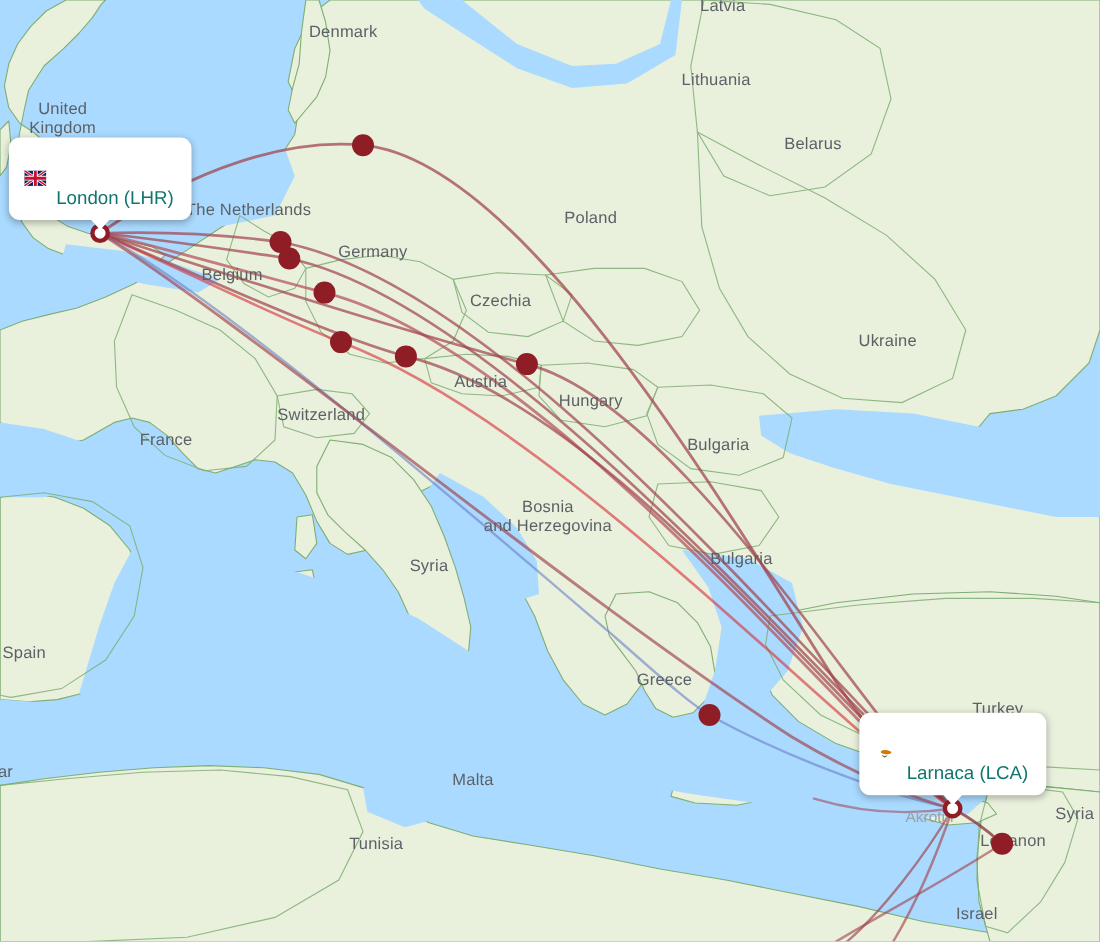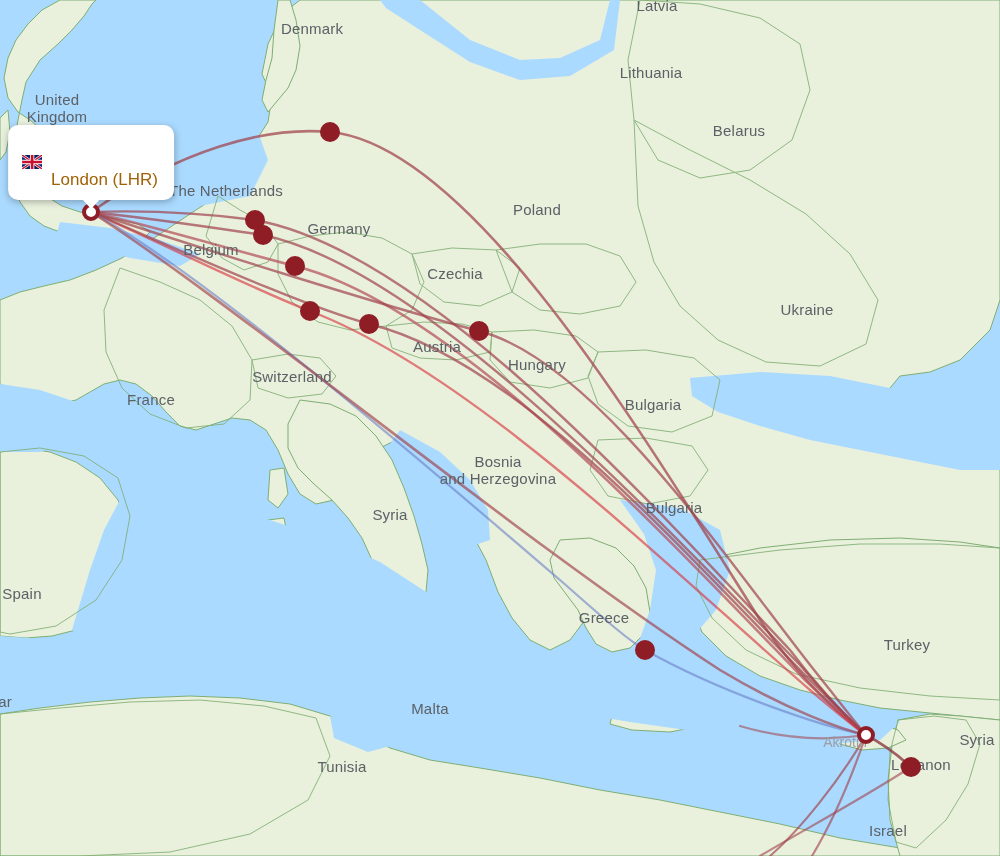--- a/index.html
+++ b/index.html
@@ -76,21 +76,21 @@
     left: 50%;
     bottom: -9px;
     margin-left: -9px;
     width: 0; height: 0;
     border-left: 9px solid transparent;
     border-right: 9px solid transparent;
     border-top: 10px solid #ffffff;
   }
   .tooltip-text {
     font-size: 17px;
-    color: #a16207;
+    color: #0f766e;
     font-family: "Liberation Sans", sans-serif;
     margin-top: 36px;
   }
   .flag { width: 20px; height: 14px; display: block; flex: 0 0 auto; border-radius: 1px; }
 </style>
 </head>
 <body>
 
 <div id="map-root">
 
@@ -245,21 +245,21 @@
 
   <div id="country-layer">
       <div class="country-label" style="left: 312px; top: 29px;">Denmark</div>
       <div class="country-label" style="left: 657px; top: 6px;">Latvia</div>
       <div class="country-label" style="left: 651px; top: 73px;">Lithuania</div>
       <div class="country-label" style="left: 739px; top: 131px;">Belarus</div>
       <div class="country-label" style="left: 57px; top: 108px;">United
 Kingdom</div>
       <div class="country-label" style="left: 226px; top: 191px;">The Netherlands</div>
       <div class="country-label" style="left: 339px; top: 229px;">Germany</div>
-      <div class="country-label" style="left: 537px; top: 210px;">Poland</div>
+      <div class="country-label" style="left: 537px; top: 198px;">Poland</div>
       <div class="country-label" style="left: 211px; top: 250px;">Belgium</div>
       <div class="country-label" style="left: 455px; top: 274px;">Czechia</div>
       <div class="country-label" style="left: 807px; top: 310px;">Ukraine</div>
       <div class="country-label" style="left: 151px; top: 400px;">France</div>
       <div class="country-label" style="left: 292px; top: 377px;">Switzerland</div>
       <div class="country-label" style="left: 437px; top: 347px;">Austria</div>
       <div class="country-label" style="left: 537px; top: 365px;">Hungary</div>
       <div class="country-label" style="left: 653px; top: 405px;">Bulgaria</div>
       <div class="country-label" style="left: 498px; top: 470px;">Bosnia
 and Herzegovina</div>
@@ -303,14 +303,25 @@
         <rect width="60" height="42" fill="#012169"></rect>
         <path d="M0,0 L60,42 M60,0 L0,42" stroke="#fff" stroke-width="8"></path>
         <path d="M0,0 L60,42 M60,0 L0,42" stroke="#C8102E" stroke-width="4"></path>
         <path d="M30,0 V42 M0,21 H60" stroke="#fff" stroke-width="13"></path>
         <path d="M30,0 V42 M0,21 H60" stroke="#C8102E" stroke-width="8"></path>
       </svg>
     </span>
     <span class="tooltip-text">London (LHR)</span>
   </div>
 
+  <div class="tooltip" id="tooltip-destination" style="left: 866px; top: 723px;">
+    <span class="flag">
+      <svg viewBox="0 0 60 42" width="20" height="14">
+        <rect width="60" height="42" fill="#fff"></rect>
+        <path d="M18,14 C24,10 34,11 42,15 C45,16 47,18 44,20 C38,24 28,24 21,21 C17,19 15,16 18,14 Z" fill="#D57800"></path>
+        <path d="M20,26 C24,30 28,30 30,28" stroke="#4E5B31" stroke-width="2.4" fill="none"></path>
+        <path d="M34,26 C30,31 26,31 24,29" stroke="#4E5B31" stroke-width="2.4" fill="none"></path>
+      </svg>
+    </span>
+    <span class="tooltip-text">Larnaca (LCA)</span>
+  </div>
 
 </div>
 
 </body></html>

